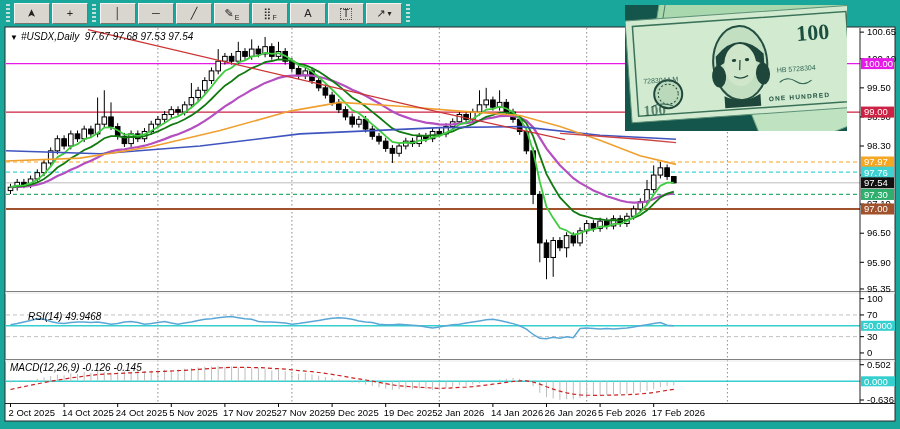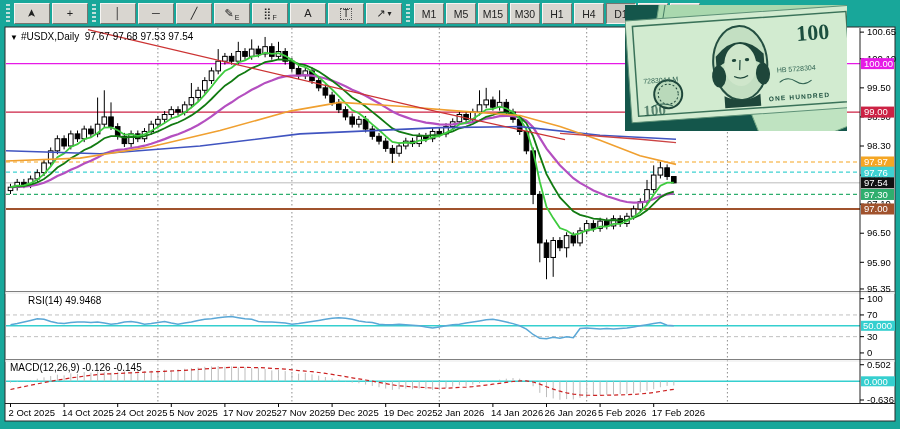--- a/index.html
+++ b/index.html
@@ -18,24 +18,24 @@
         box-sizing:border-box;user-select:none;}
   .tbtn .g{display:inline-block;line-height:1;}
   .tbtn .sub{font-size:7px;margin-left:1px;align-self:flex-end;padding-bottom:2px;}
   .tbtn .caret{font-size:8px;margin-left:2px;}
   .tbtn.boxT .g{border:1px dotted #555;padding:0 2px;font-size:10px;}
   .r-90{transform:rotate(-90deg);}
   .tfbtn{min-width:30px;font-size:10.5px;}
   .tbtn.active{background:#ccc8c1;border-top:1px solid #76746f;border-left:1px solid #76746f;
         border-right:1px solid #f6f5f3;border-bottom:1px solid #f6f5f3;}
   
-  .overlay-label{position:absolute;z-index:2;color:#000;font-size:10px;white-space:pre;}
+  .overlay-label{position:absolute;z-index:2;color:#000;font-size:10px;white-space:pre;font-style:italic;}
   #symbolTitle{left:10px;top:31px;}
   #symbolTitle .tri{font-size:8px;margin-right:3px;}
-  #rsiLabel{left:10px;top:295px;padding-left:18px;}
+  #rsiLabel{left:10px;top:311px;padding-left:18px;}
   #macdLabel{left:10px;top:362px;}
   
   #chart{position:absolute;left:0;top:0;z-index:1;}
   
   #dollar{position:absolute;left:625px;top:5px;z-index:4;}
 </style>
 </head>
 <body>
 
 <div class="stage">
@@ -74,31 +74,20 @@
         </div>
         <div class="tbtn boxT">
           <span class="g">T</span>
         </div>
         <div class="tbtn">
           <span class="g">↗</span>
           <span class="caret">▾</span>
         </div>
       </div>
     <div class="grip"></div>
-    <div class="tgroup" id="g-tf">
-        <div class="tbtn tfbtn">M1</div>
-        <div class="tbtn tfbtn">M5</div>
-        <div class="tbtn tfbtn">M15</div>
-        <div class="tbtn tfbtn">M30</div>
-        <div class="tbtn tfbtn">H1</div>
-        <div class="tbtn tfbtn">H4</div>
-        <div class="tbtn tfbtn active">D1</div>
-        <div class="tbtn tfbtn">W1</div>
-        <div class="tbtn tfbtn">MN</div>
-      </div>
   </div>
 
   <svg id="chart" width="900" height="429" viewBox="0 0 900 429">
       <rect x="5" y="27" width="890" height="394" fill="#ffffff" stroke="#2b2b2b" stroke-width="1"></rect>
       <line x1="157.9" y1="28" x2="157.9" y2="403.5" stroke="#8c8c8c" stroke-width="1" stroke-dasharray="1.5 2.5"></line>
       <line x1="291.90000000000003" y1="28" x2="291.90000000000003" y2="403.5" stroke="#8c8c8c" stroke-width="1" stroke-dasharray="1.5 2.5"></line>
       <line x1="439.3" y1="28" x2="439.3" y2="403.5" stroke="#8c8c8c" stroke-width="1" stroke-dasharray="1.5 2.5"></line>
       <line x1="586.7" y1="28" x2="586.7" y2="403.5" stroke="#8c8c8c" stroke-width="1" stroke-dasharray="1.5 2.5"></line>
       <line x1="727.4" y1="28" x2="727.4" y2="403.5" stroke="#8c8c8c" stroke-width="1" stroke-dasharray="1.5 2.5"></line>
       <line x1="6" y1="63.61799999999987" x2="860" y2="63.61799999999987" stroke="#e61ae6" stroke-width="1.4" stroke-dasharray="none"></line>

